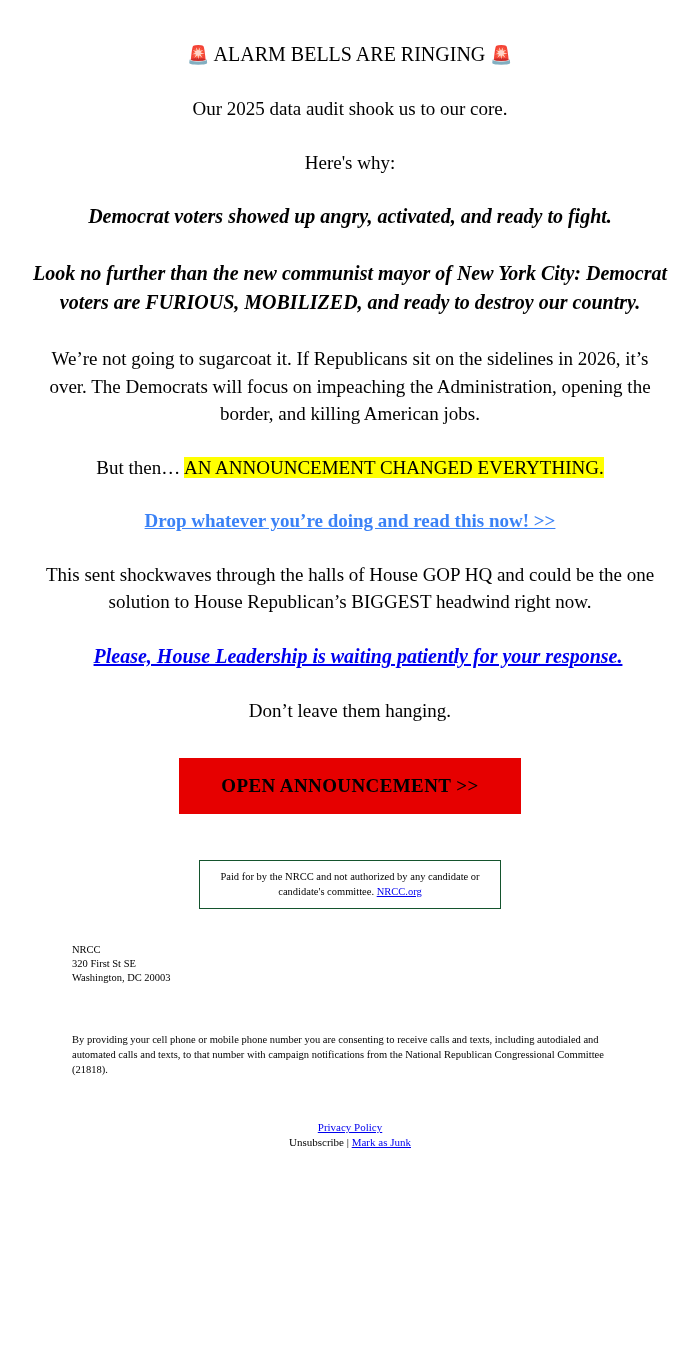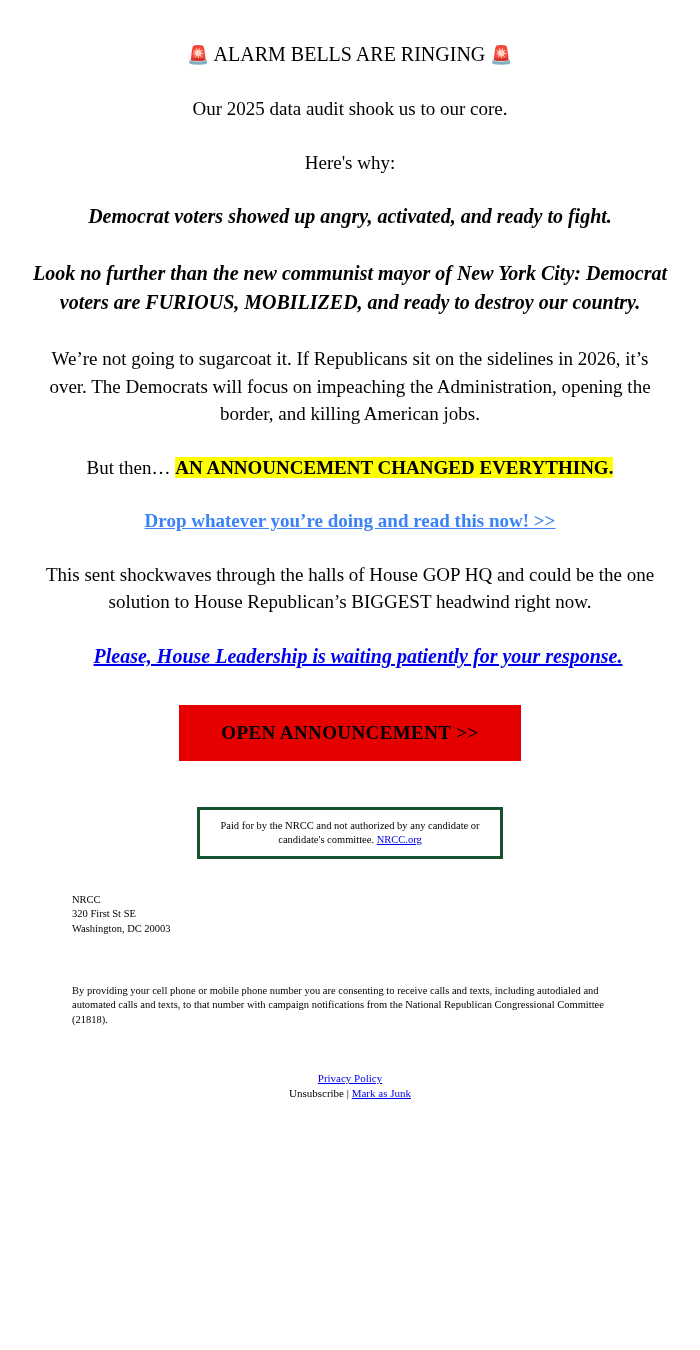--- a/index.html
+++ b/index.html
@@ -37,21 +37,21 @@
     font-style: italic;
     font-size: 20px;
     margin-bottom: 28px;
   }
   .siren {
     font-size: 18px;
     letter-spacing: 0;
   }
   .hl {
     background: #ffff00;
-    font-weight: bold;
+    font-weight: normal;
     font-size: 19px;
   }
   a.link-bold {
     color: #3b82f6;
     font-weight: bold;
     text-decoration: underline;
     font-size: 19px;
   }
   a.link-bold-italic {
     color: #0000ee;
@@ -78,21 +78,21 @@
     border: none;
     cursor: pointer;
     font-family: "Liberation Serif", serif;
   }
   .disclaimer-row {
     text-align: center;
     margin-bottom: 34px;
   }
   .disclaimer-box {
     display: inline-block;
-    border: 3px solid #14532d;
+    border: 1px solid #14532d;
     padding: 9px 14px;
     font-size: 10.5px;
     line-height: 1.35;
     max-width: 272px;
     text-align: center;
   }
   .disclaimer-box a {
     color: #0000ee;
     text-decoration: underline;
   }
@@ -162,20 +162,21 @@
     <p class="line">
       <a href="#" class="link-bold">Drop whatever you’re doing and read this now! &gt;&gt;</a>
     </p>
 
     <p class="line">This sent shockwaves through the halls of House GOP HQ and could be the one solution to House Republican’s BIGGEST headwind right now.</p>
 
     <p class="line">
       <a href="#" class="link-bold-italic">Please, House Leadership is waiting patiently for your response.</a>
     </p>
 
+    <p class="line">Don’t leave them hanging.</p>
 
     <div class="cta-row">
       <a href="#" class="cta-button">OPEN ANNOUNCEMENT &gt;&gt;</a>
     </div>
 
     <div class="disclaimer-row">
       <div class="disclaimer-box">
         <span>Paid for by the NRCC and not authorized by any candidate or candidate's committee. </span><a href="#">NRCC.org</a>
       </div>
     </div>

